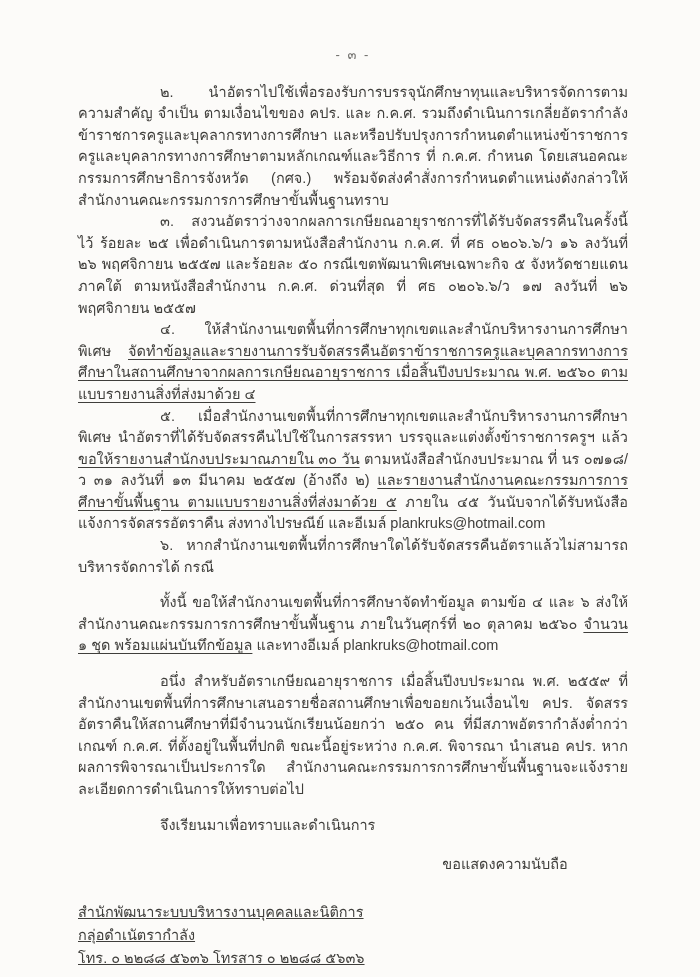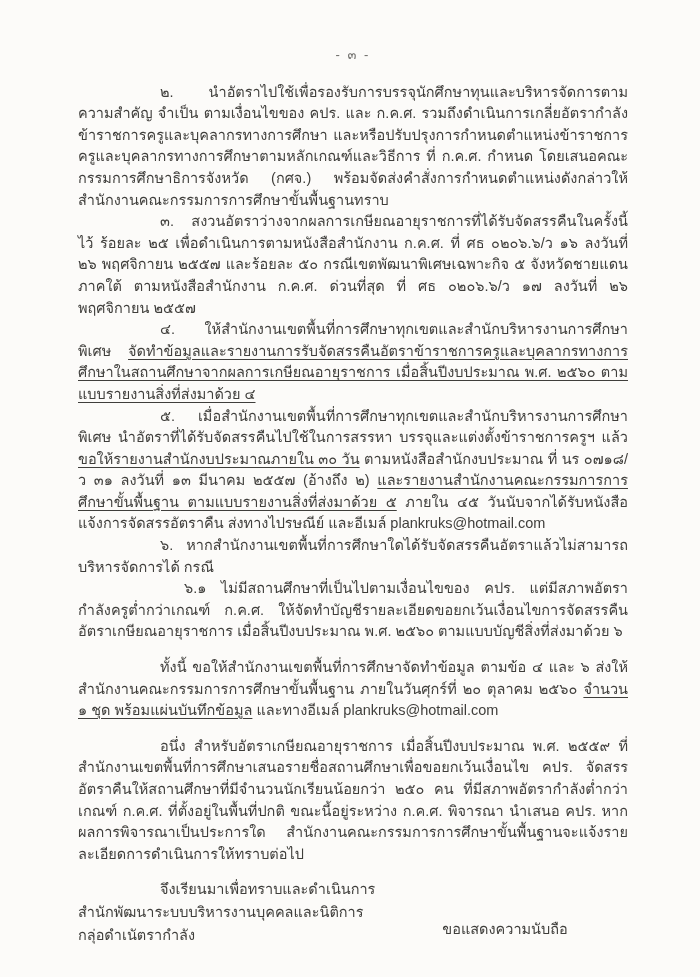--- a/index.html
+++ b/index.html
@@ -24,45 +24,45 @@
   .sig-block{
     margin:18px 0 0 288px;
     width:278px;
     text-align:center;
   }
   .sig-salutation{margin:0;}
   .footer{
     position:absolute;left:78px;top:901px;right:60px;
     line-height:23px;
   }
-  .footer p{margin:0;}
+  .footer p{margin:0;text-decoration:underline;}
 </style>
 </head>
 <body>
 
 <div class="page">
   <div class="content">
 
     <p class="pageno">- ๓ -</p>
 
     <div>
         <p class="para"><span>๒. นำอัตราไปใช้เพื่อรองรับการบรรจุนักศึกษาทุนและบริหารจัดการตามความสำคัญ จำเป็น ตามเงื่อนไขของ คปร. และ ก.ค.ศ. รวมถึงดำเนินการเกลี่ยอัตรากำลังข้าราชการครูและบุคลากรทางการศึกษา และหรือปรับปรุงการกำหนดตำแหน่งข้าราชการครูและบุคลากรทางการศึกษาตามหลักเกณฑ์และวิธีการ ที่ ก.ค.ศ. กำหนด โดยเสนอคณะกรรมการศึกษาธิการจังหวัด (กศจ.) พร้อมจัดส่งคำสั่งการกำหนดตำแหน่งดังกล่าวให้สำนักงานคณะกรรมการการศึกษาขั้นพื้นฐานทราบ</span></p>
         <p class="para"><span>๓. สงวนอัตราว่างจากผลการเกษียณอายุราชการที่ได้รับจัดสรรคืนในครั้งนี้ไว้ ร้อยละ ๒๕ เพื่อดำเนินการตามหนังสือสำนักงาน ก.ค.ศ. ที่ ศธ ๐๒๐๖.๖/ว ๑๖ ลงวันที่ ๒๖ พฤศจิกายน ๒๕๕๗ และร้อยละ ๕๐ กรณีเขตพัฒนาพิเศษเฉพาะกิจ ๕ จังหวัดชายแดนภาคใต้ ตามหนังสือสำนักงาน ก.ค.ศ. ด่วนที่สุด ที่ ศธ ๐๒๐๖.๖/ว ๑๗ ลงวันที่ ๒๖ พฤศจิกายน ๒๕๕๗</span></p>
         <p class="para"><span>๔. ให้สำนักงานเขตพื้นที่การศึกษาทุกเขตและสำนักบริหารงานการศึกษาพิเศษ </span><span class="u">จัดทำข้อมูลและรายงานการรับจัดสรรคืนอัตราข้าราชการครูและบุคลากรทางการศึกษาในสถานศึกษาจากผลการเกษียณอายุราชการ เมื่อสิ้นปีงบประมาณ พ.ศ. ๒๕๖๐ ตามแบบรายงานสิ่งที่ส่งมาด้วย ๔</span></p>
         <p class="para"><span>๕. เมื่อสำนักงานเขตพื้นที่การศึกษาทุกเขตและสำนักบริหารงานการศึกษาพิเศษ นำอัตราที่ได้รับจัดสรรคืนไปใช้ในการสรรหา บรรจุและแต่งตั้งข้าราชการครูฯ แล้ว </span><span class="u">ขอให้รายงานสำนักงบประมาณภายใน ๓๐ วัน</span><span> ตามหนังสือสำนักงบประมาณ ที่ นร ๐๗๑๘/ว ๓๑ ลงวันที่ ๑๓ มีนาคม ๒๕๕๗ (อ้างถึง ๒) </span><span class="u">และรายงานสำนักงานคณะกรรมการการศึกษาขั้นพื้นฐาน ตามแบบรายงานสิ่งที่ส่งมาด้วย ๕</span><span> ภายใน ๔๕ วันนับจากได้รับหนังสือแจ้งการจัดสรรอัตราคืน ส่งทางไปรษณีย์ และอีเมล์ plankruks@hotmail.com</span></p>
         <p class="para"><span>๖. หากสำนักงานเขตพื้นที่การศึกษาใดได้รับจัดสรรคืนอัตราแล้วไม่สามารถบริหารจัดการได้ กรณี</span></p>
-        <p class="para sub"><span>๖.๑ ไม่มีสถานศึกษาที่เป็นไปตามเงื่อนไขของ คปร. แต่มีสภาพอัตรากำลังครูต่ำกว่าเกณฑ์ ก.ค.ศ. ให้จัดทำบัญชีรายละเอียดขอยกเว้นเงื่อนไขการจัดสรรคืนอัตราเกษียณอายุราชการ เมื่อสิ้นปีงบประมาณ พ.ศ. ๒๕๖๐ ตามแบบบัญชีสิ่งที่ส่งมาด้วย ๖</span></p>
         <p class="para sp-sm"><span>ทั้งนี้ ขอให้สำนักงานเขตพื้นที่การศึกษาจัดทำข้อมูล ตามข้อ ๔ และ ๖ ส่งให้สำนักงานคณะกรรมการการศึกษาขั้นพื้นฐาน ภายในวันศุกร์ที่ ๒๐ ตุลาคม ๒๕๖๐ </span><span class="u">จำนวน ๑ ชุด พร้อมแผ่นบันทึกข้อมูล</span><span> และทางอีเมล์ plankruks@hotmail.com</span></p>
         <p class="para sp-sm"><span>อนึ่ง สำหรับอัตราเกษียณอายุราชการ เมื่อสิ้นปีงบประมาณ พ.ศ. ๒๕๕๙ ที่สำนักงานเขตพื้นที่การศึกษาเสนอรายชื่อสถานศึกษาเพื่อขอยกเว้นเงื่อนไข คปร. จัดสรรอัตราคืนให้สถานศึกษาที่มีจำนวนนักเรียนน้อยกว่า ๒๕๐ คน ที่มีสภาพอัตรากำลังต่ำกว่าเกณฑ์ ก.ค.ศ. ที่ตั้งอยู่ในพื้นที่ปกติ ขณะนี้อยู่ระหว่าง ก.ค.ศ. พิจารณา นำเสนอ คปร. หากผลการพิจารณาเป็นประการใด สำนักงานคณะกรรมการการศึกษาขั้นพื้นฐานจะแจ้งรายละเอียดการดำเนินการให้ทราบต่อไป</span></p>
         <p class="para sp-md"><span>จึงเรียนมาเพื่อทราบและดำเนินการ</span></p>
       </div>
 
     <div class="sig-block">
       <p class="sig-salutation">ขอแสดงความนับถือ</p>
 
     </div>
   </div>
 
   <div class="footer">
     <p>สำนักพัฒนาระบบบริหารงานบุคคลและนิติการ</p>
     <p>กลุ่อดำเนัตรากำลัง</p>
+    <p>โทร. ๐ ๒๒๘๘ ๕๖๓๖ โทรสาร ๐ ๒๒๘๘ ๕๖๓๖</p>
   </div>
 </div>
 
 </body></html>

